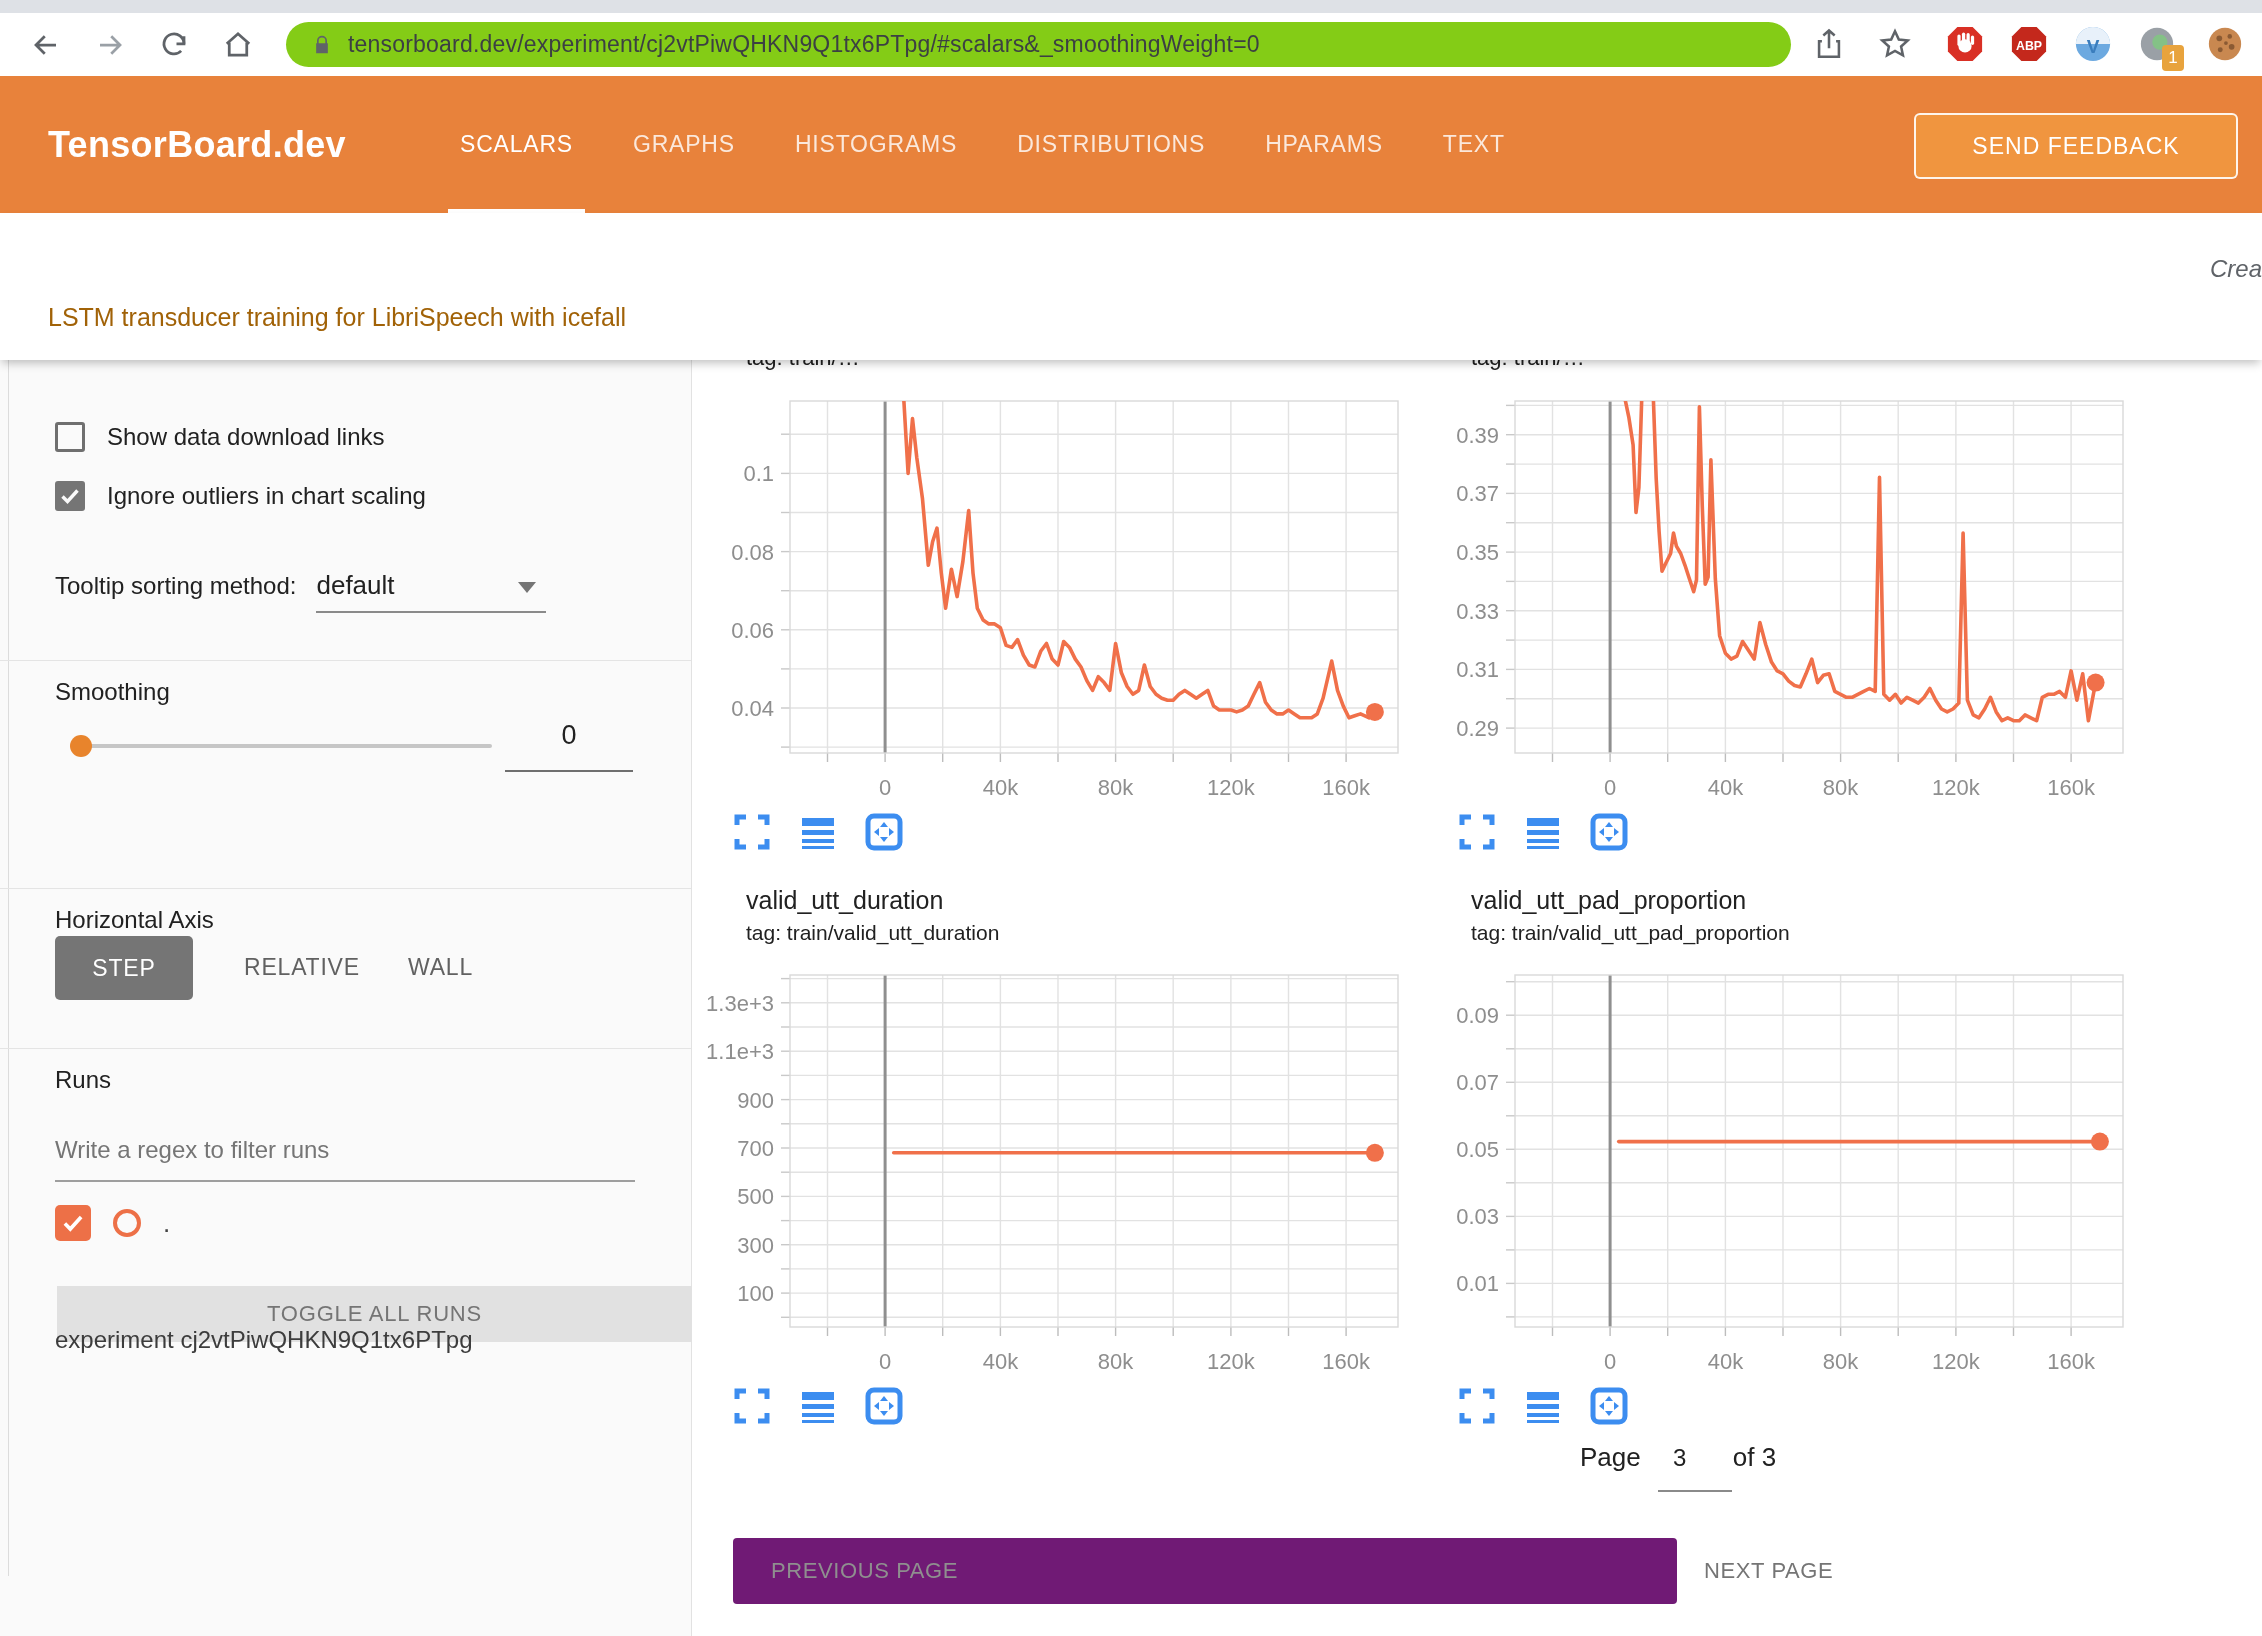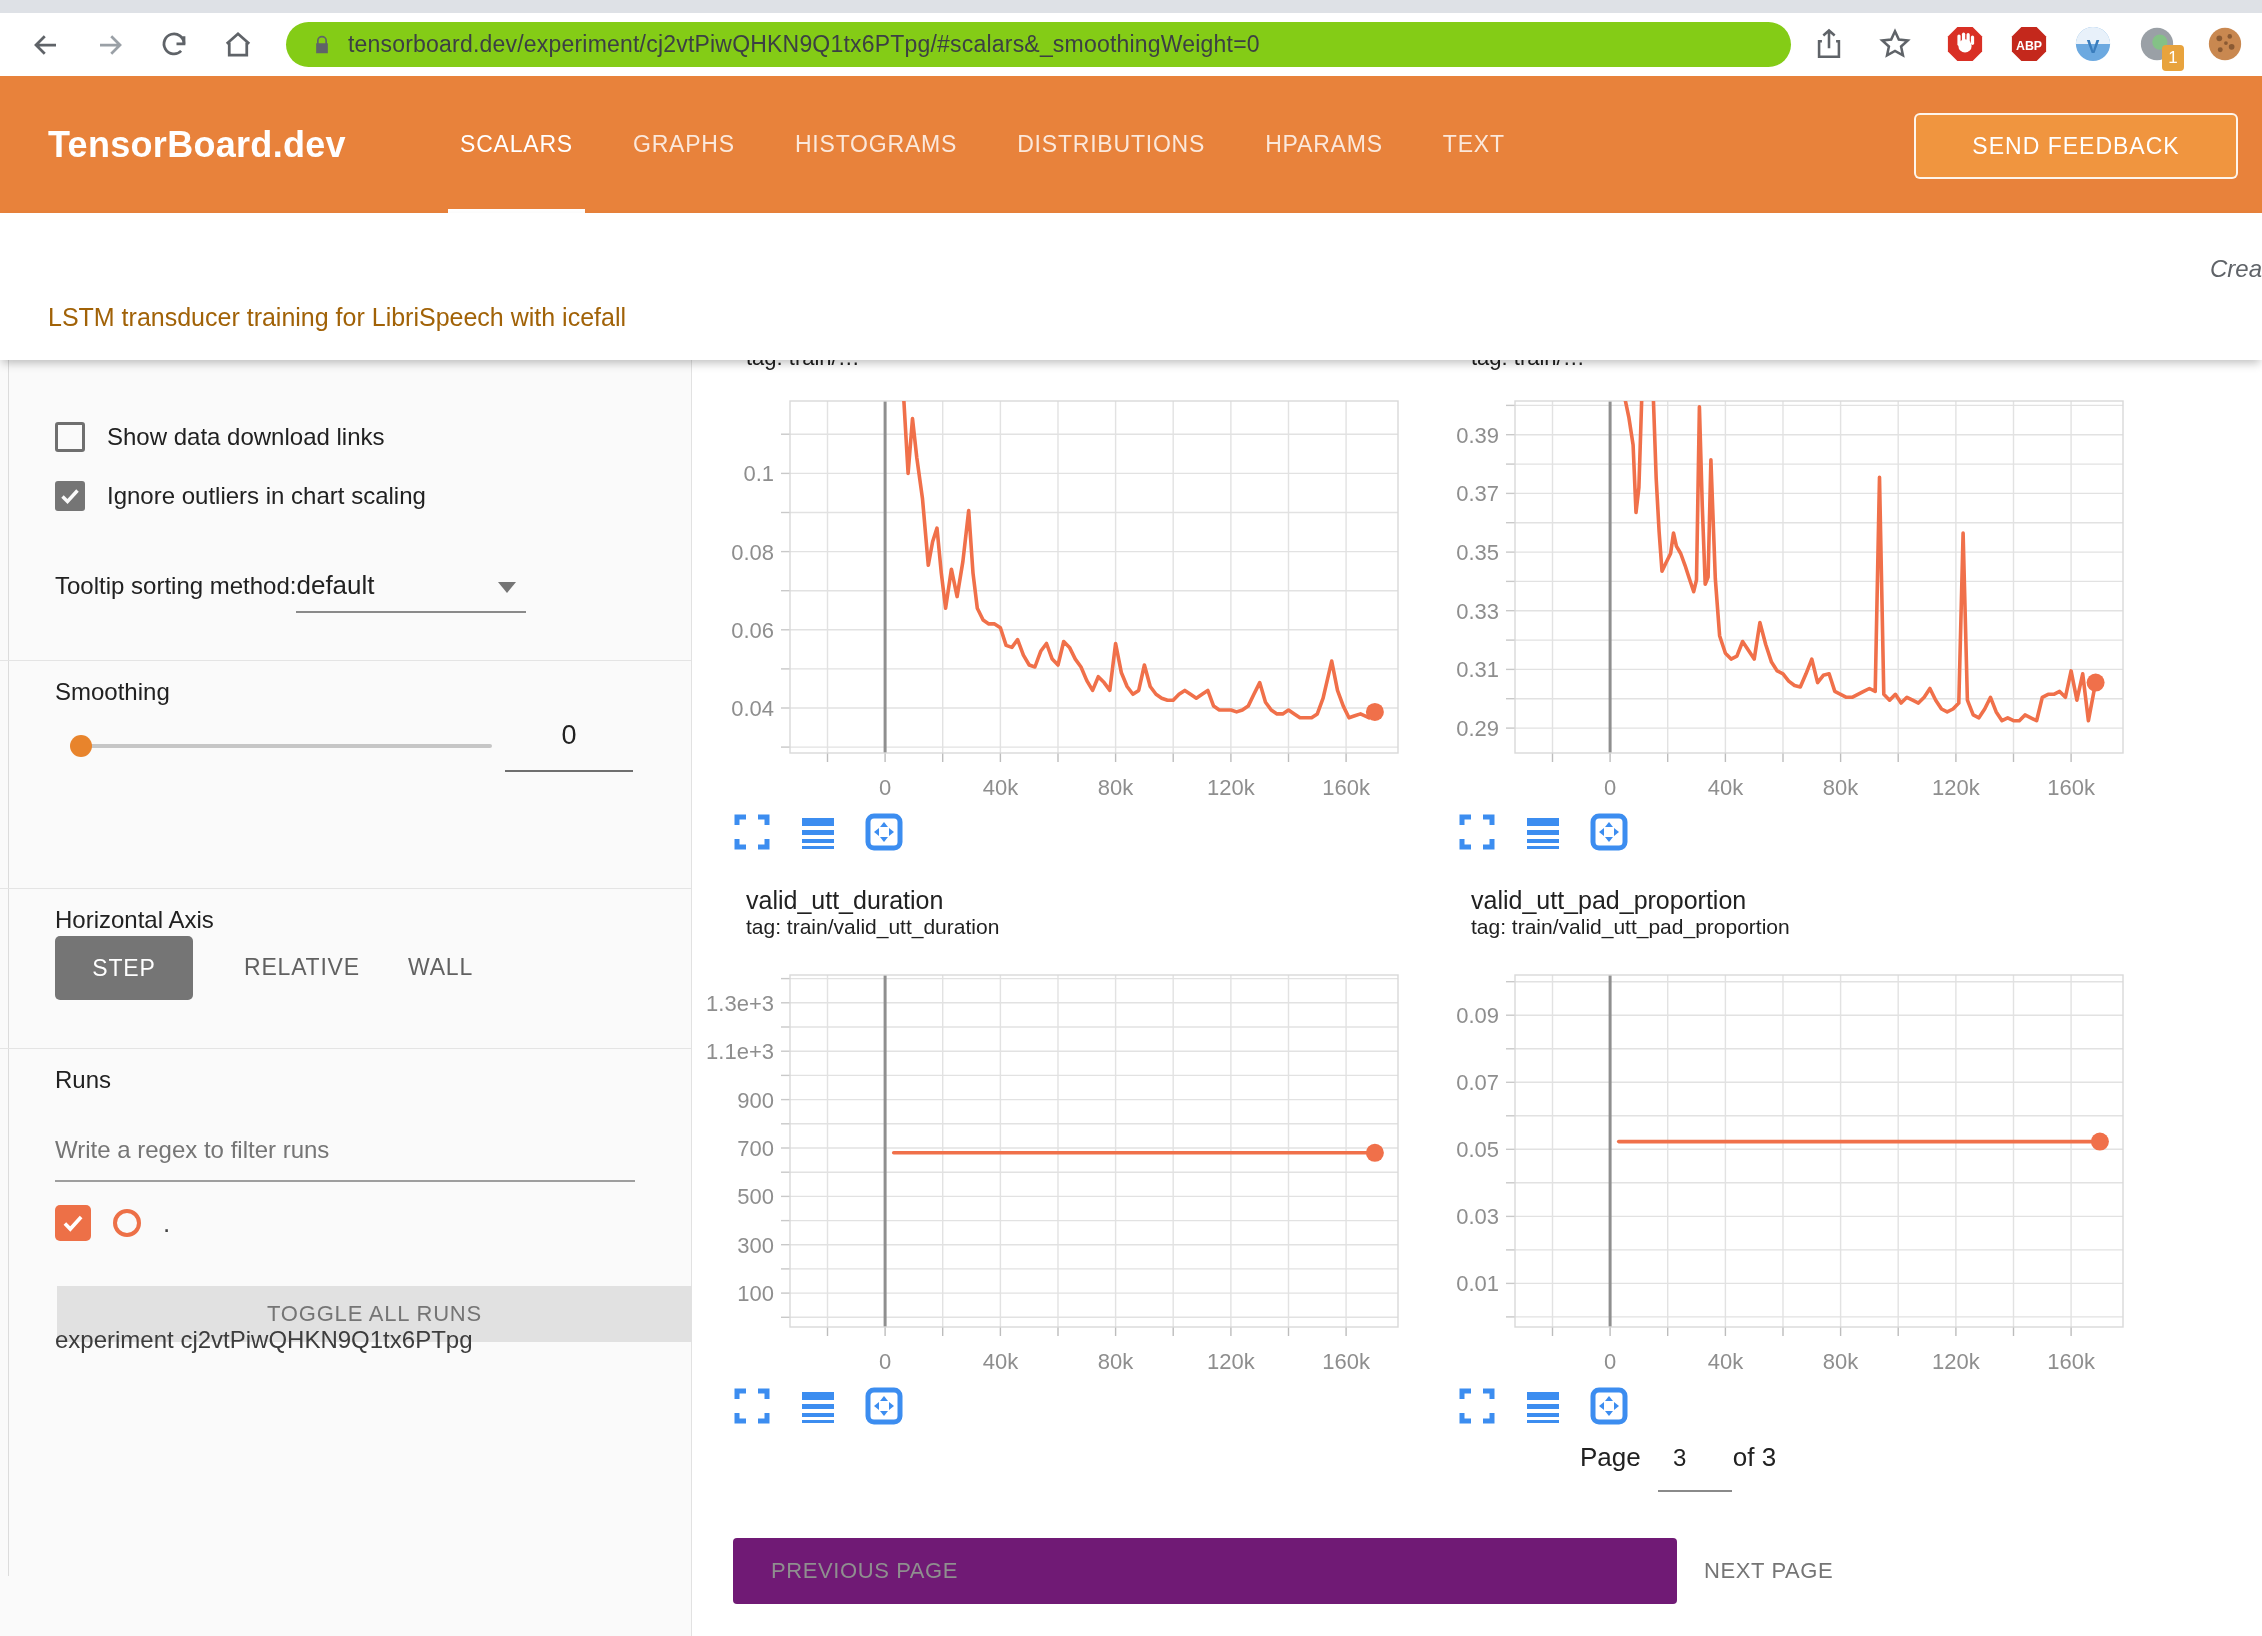--- a/index.html
+++ b/index.html
@@ -47,21 +47,21 @@
   .sidebar::before { content:""; position:absolute; left:8px; top:0; bottom:60px; width:1px; background:#dcdcdc; }
   .side-divider { position:absolute; left:0; right:0; height:1px; background:#e4e4e4; }
 
   .chk-row { position:absolute; left:55px; display:flex; align-items:center; cursor:pointer; }
   .chk-box { width:30px; height:30px; border:3px solid #6f6f6f; border-radius:3px; margin-right:22px; background:#fafafa; }
   .chk-box.checked { background:#757575; border-color:#757575; display:flex; align-items:center; justify-content:center; }
   .chk-label { font-size:24px; color:#212121; }
 
   .tooltip-row { position:absolute; left:55px; top:210px; display:flex; align-items:baseline; }
   .tooltip-label { font-size:24px; color:#212121; }
-  .dd { position:relative; width:230px; border-bottom:2px solid #8a8a8a; padding-bottom:10px; cursor:pointer; }
+  .dd { position:relative; margin-left:20px; width:230px; border-bottom:2px solid #8a8a8a; padding-bottom:10px; cursor:pointer; }
   .dd-value { font-size:26px; color:#212121; }
   .dd-arrow { position:absolute; right:10px; top:12px; width:0; height:0;
     border-left:9px solid transparent; border-right:9px solid transparent; border-top:11px solid #757575; }
 
   .section-h { position:absolute; left:55px; font-size:24px; color:#212121; }
   .slider-track { position:absolute; left:80px; top:384px; width:412px; height:4px; background:#c6c6c6; border-radius:2px; }
   .slider-thumb { position:absolute; left:-10px; top:-9px; width:22px; height:22px; border-radius:50%; background:#e8842c; cursor:pointer; }
   .smooth-val { position:absolute; left:505px; top:360px; width:128px; text-align:center; font-size:27px; color:#212121; }
   .smooth-underline { position:absolute; left:505px; top:410px; width:128px; height:2px; background:#6f6f6f; }
 
@@ -83,21 +83,21 @@
     display:flex; align-items:center; justify-content:center; cursor:pointer; }
   .exp-caption { position:absolute; left:55px; top:966px; font-size:24px; color:#3c3c3c; }
 
   
   .main { position:relative; flex:1; background:#fff; }
   .chart-card { position:absolute; width:700px; }
   .clip-tag { height:16px; overflow:hidden; padding-left:46px; }
   .clip-tag span { display:block; font-size:22px; line-height:30px; margin-top:-17px; color:#212121; white-space:nowrap; }
   .chart-head { padding:6px 0 0 46px; height:70px; }
   .chart-title { font-size:25px; color:#212121; }
-  .chart-tag { font-size:21px; color:#212121; }
+  .chart-tag { font-size:21px; color:#212121; margin-top:6px; }
   .icon-row { height:44px; display:flex; align-items:center; padding-left:32px; gap:26px; }
   .c-ic { width:40px; height:40px; color:#3c8df0; cursor:pointer; }
   .c-ic svg { width:40px; height:40px; }
 
   .pager { position:absolute; left:888px; top:1078px; display:flex; align-items:baseline; font-size:26px; color:#212121; }
   .page-val { width:70px; text-align:center; font-size:24px; margin:0 4px; padding-top:6px; }
   .page-underline { position:absolute; left:78px; top:52px; width:74px; height:2px; background:#8a8a8a; }
   .of-label { margin-left:14px; }
   .prev-btn { position:absolute; left:41px; top:1178px; width:944px; height:66px; background:#701a75; border-radius:4px;
     display:flex; align-items:center; padding-left:38px; font-size:22px; letter-spacing:0.6px; color:#8f8f8f; cursor:pointer; }

